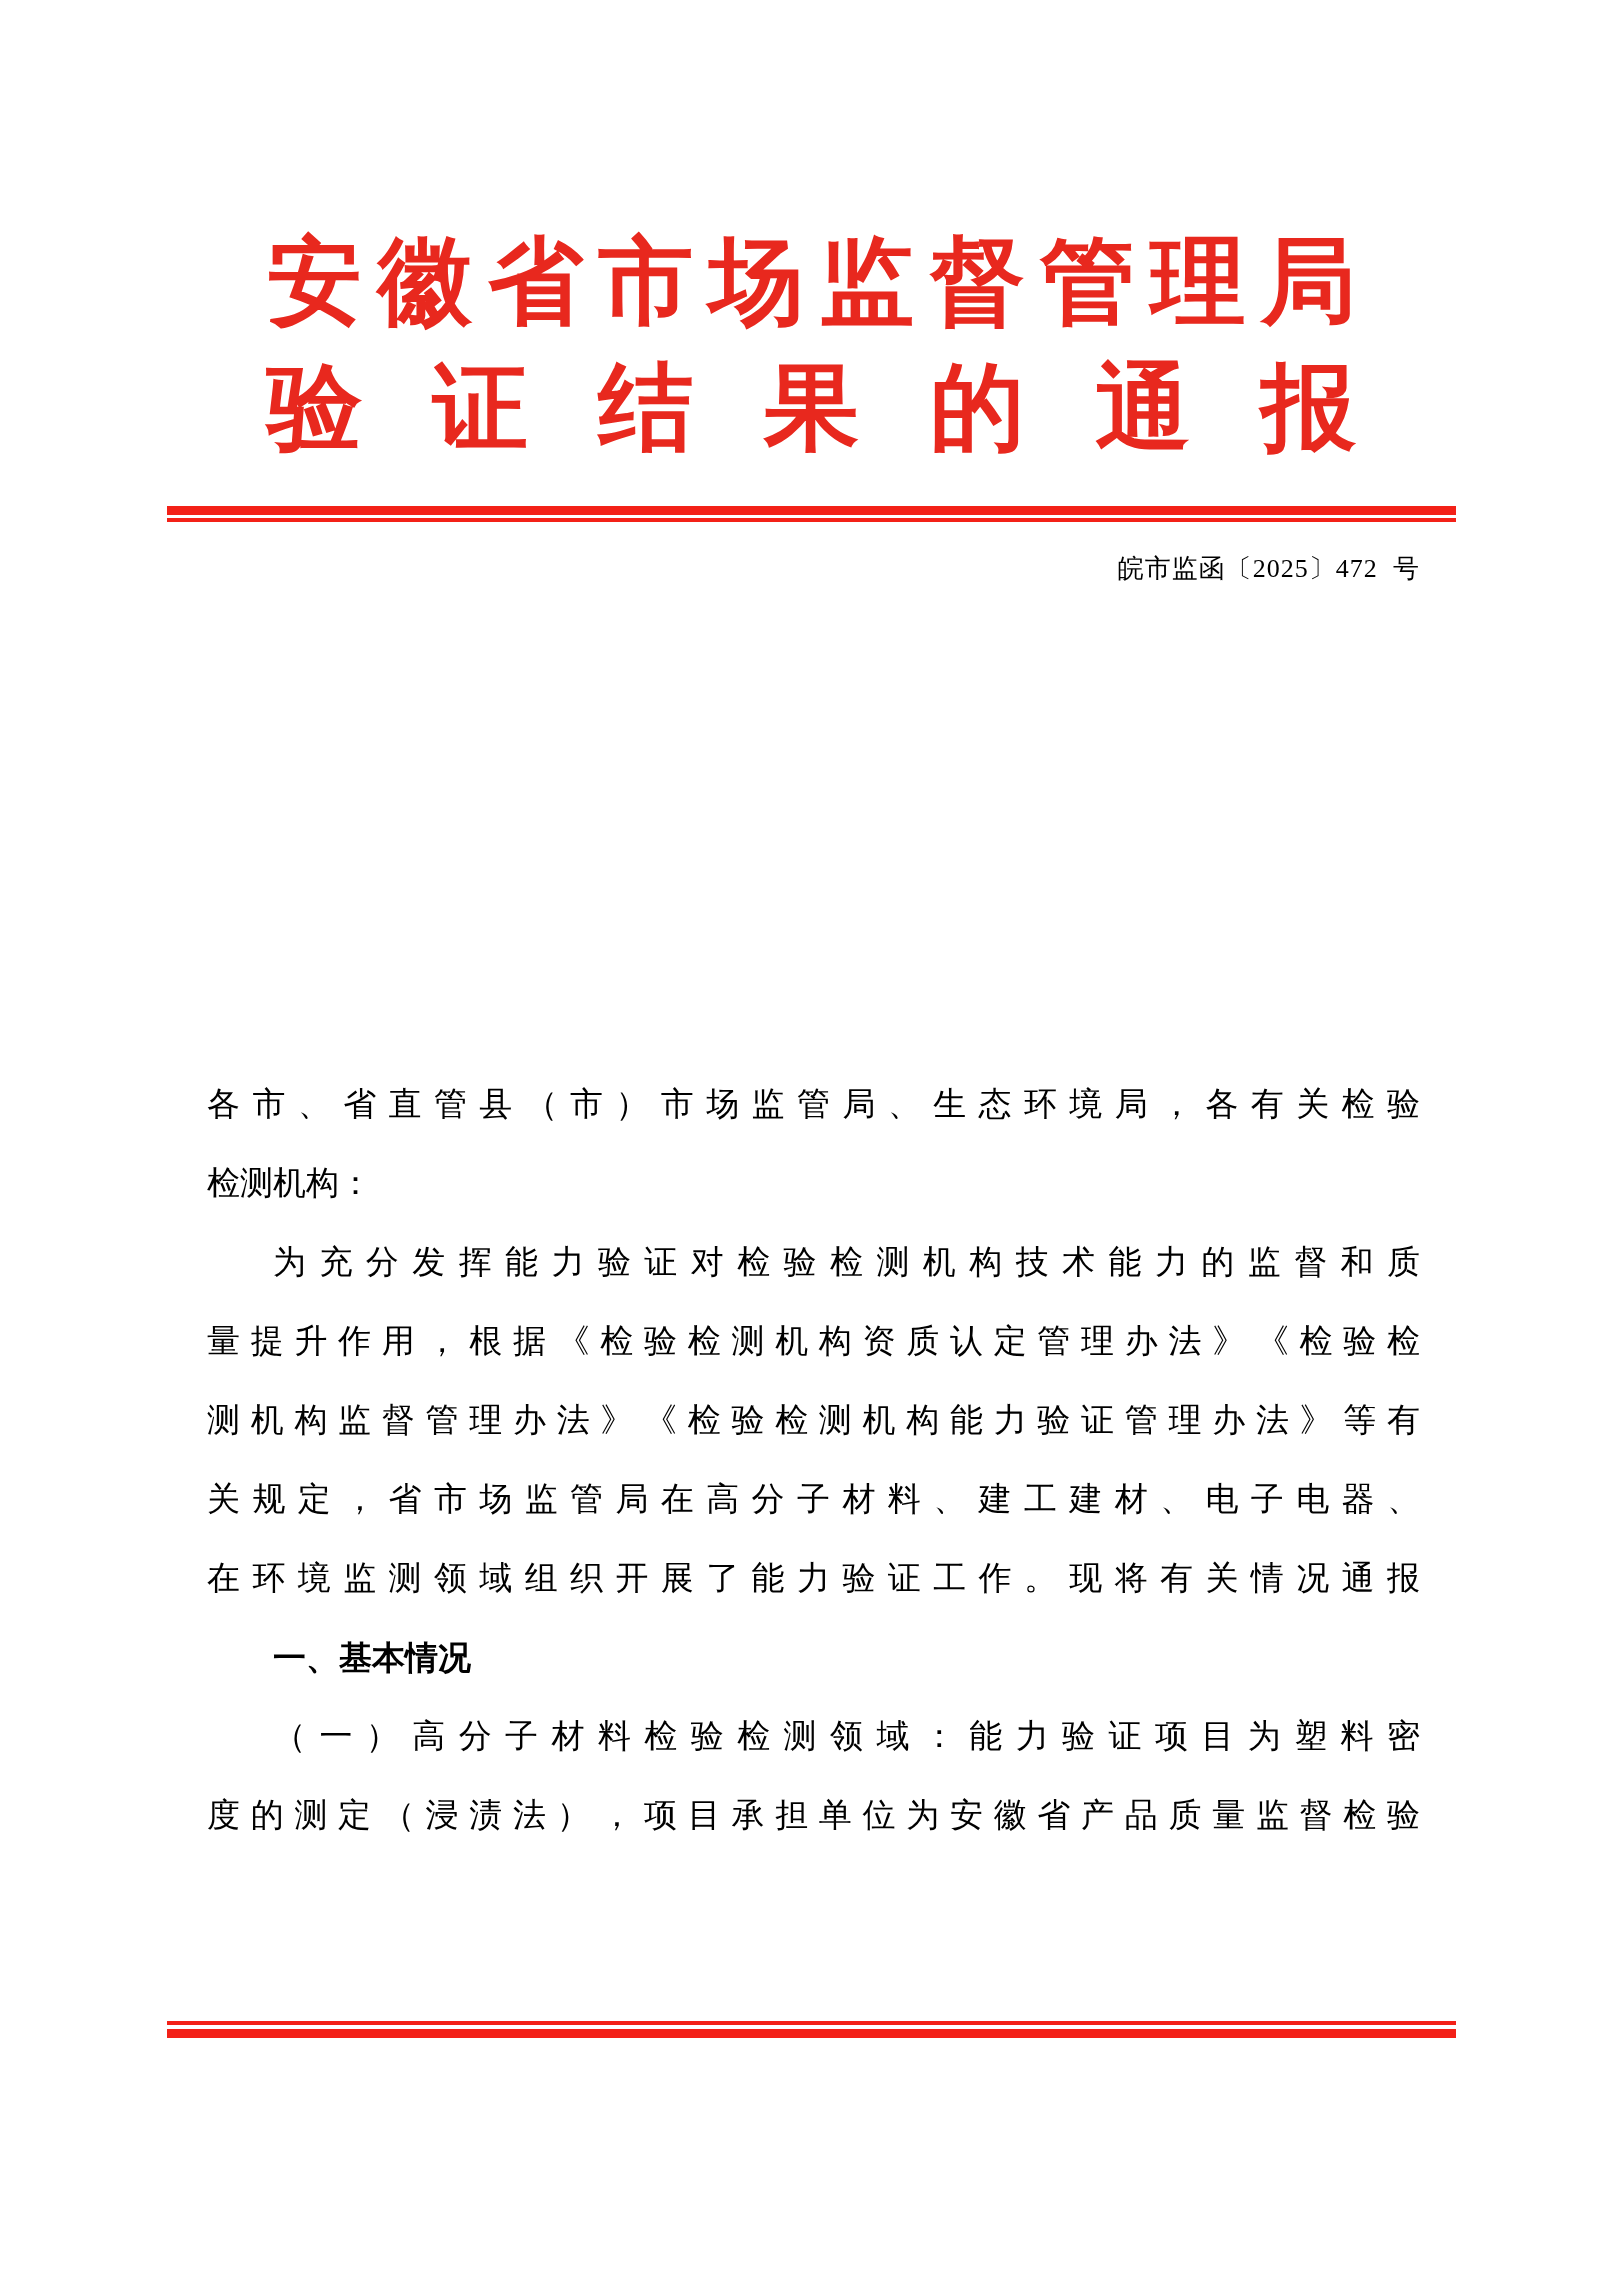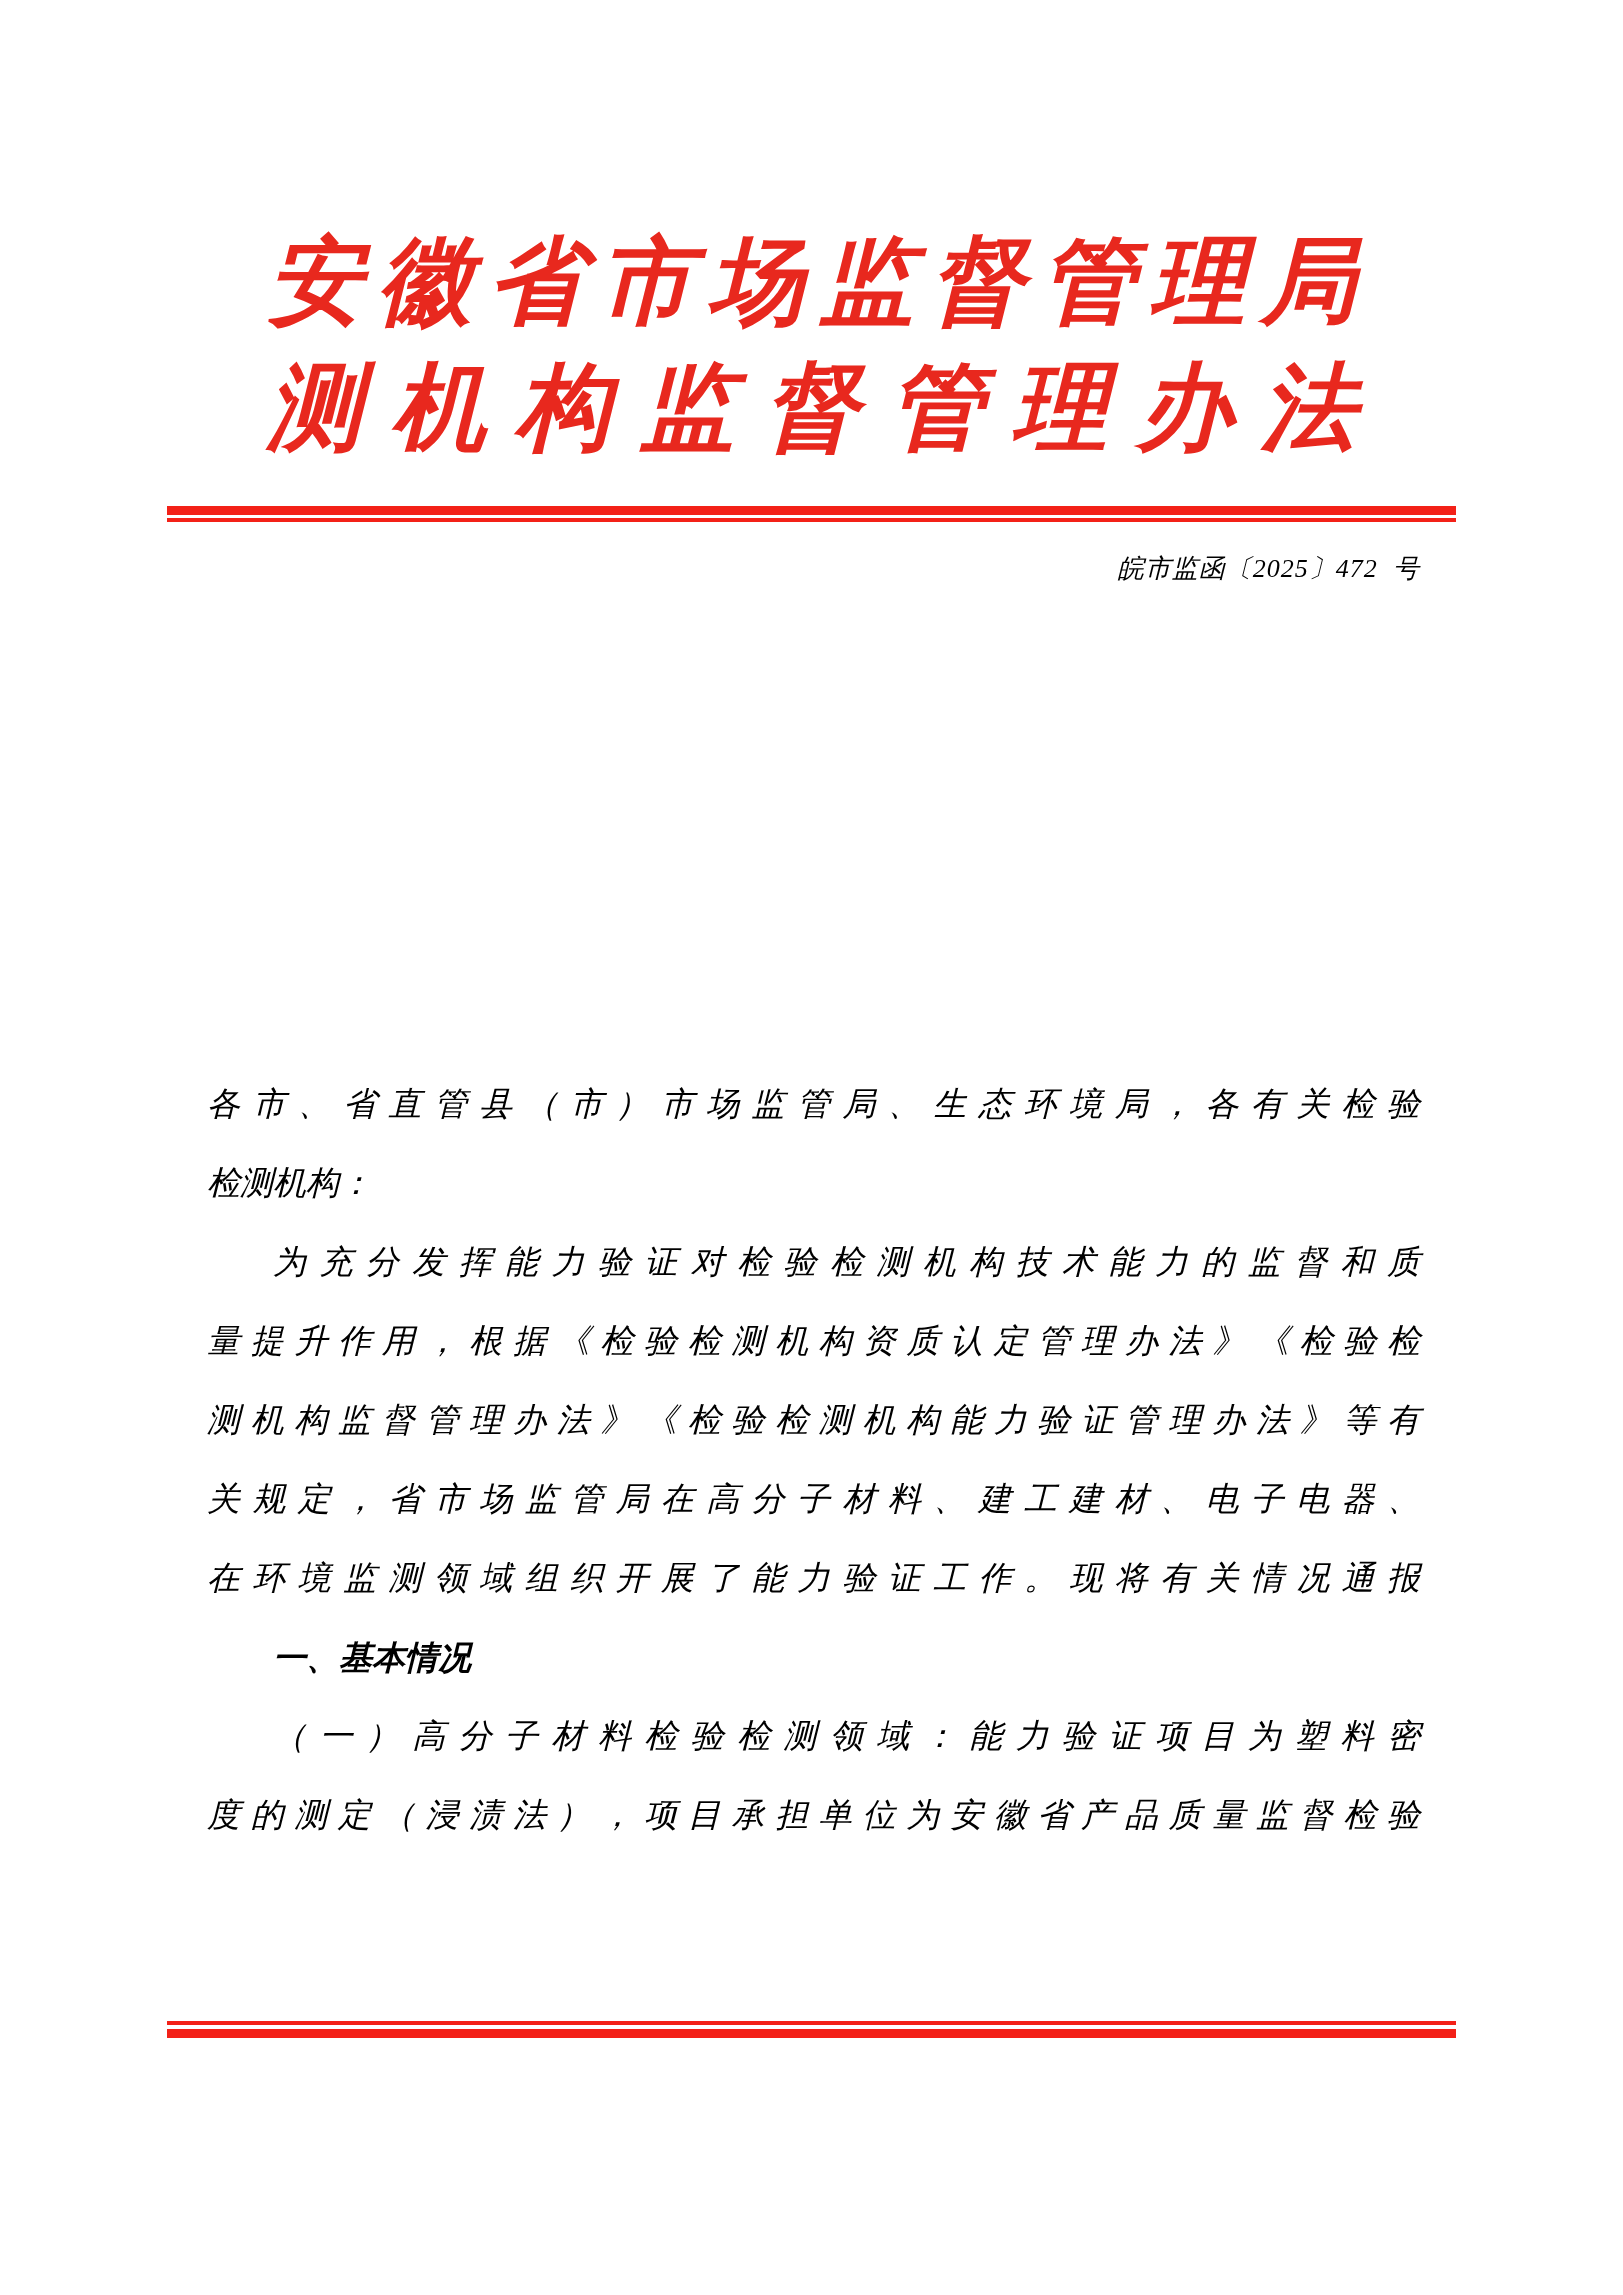--- a/index.html
+++ b/index.html
@@ -10,21 +10,20 @@
   }
   html,body{margin:0;padding:0;background:#ffffff;}
   .page{
     position:relative;
     width:1623px;
     height:2295px;
     background:var(--paper);
     overflow:hidden;
     font-family:"Liberation Serif","DejaVu Serif",serif;
     color:var(--ink);
-    font-style:italic;
   }
   
   .letterhead{
     position:absolute;
     top:219px;
     left:50%;
     transform:translateX(-50%);
     width:1089px;
     color:var(--lh-red);
     font-weight:700;
@@ -97,21 +96,21 @@
     font-weight:700;
   }
 </style>
 </head>
 <body>
 
 <div class="page">
 
   <div class="letterhead">
     <div class="letterhead-line">安徽省市场监督管理局</div>
-    <div class="letterhead-line">测机构监督管理办法</div>
+    <div class="letterhead-line">验证结果的通报</div>
   </div>
 
   <div class="rule rule-top">
     <div class="rule-thick"></div>
     <div class="rule-gap-top"></div>
     <div class="rule-thin"></div>
   </div>
 
   <div class="doc-no">皖市监函〔2025〕472 号</div>
 

